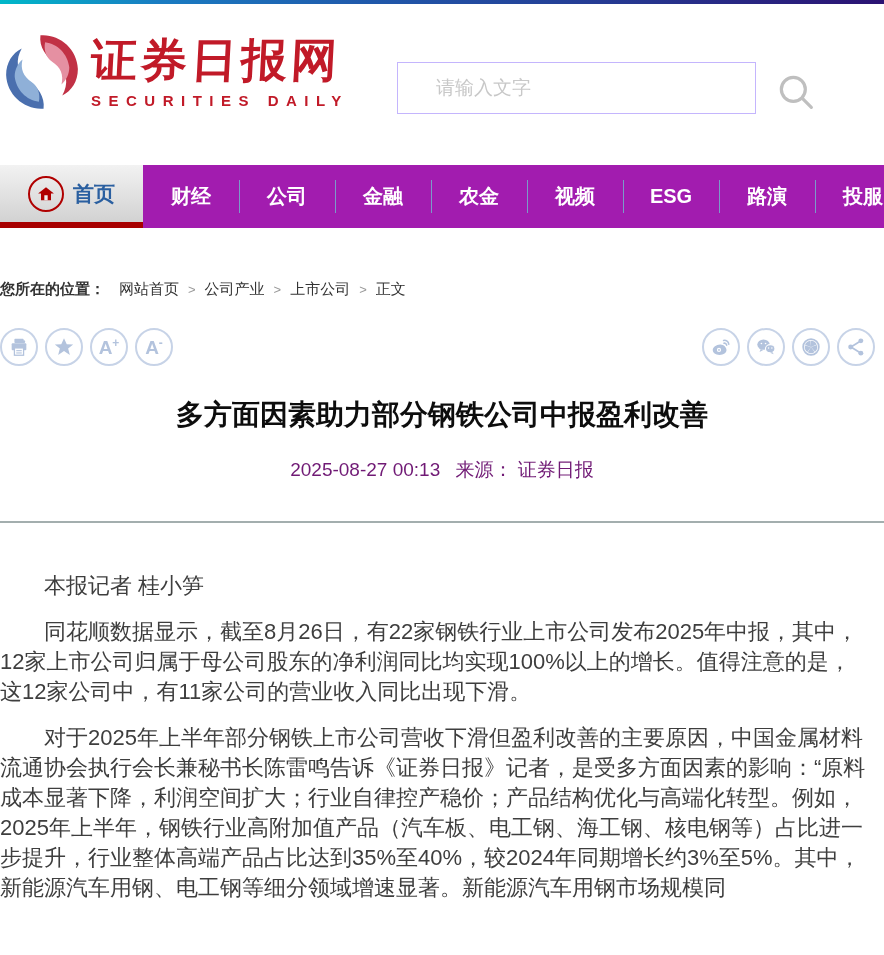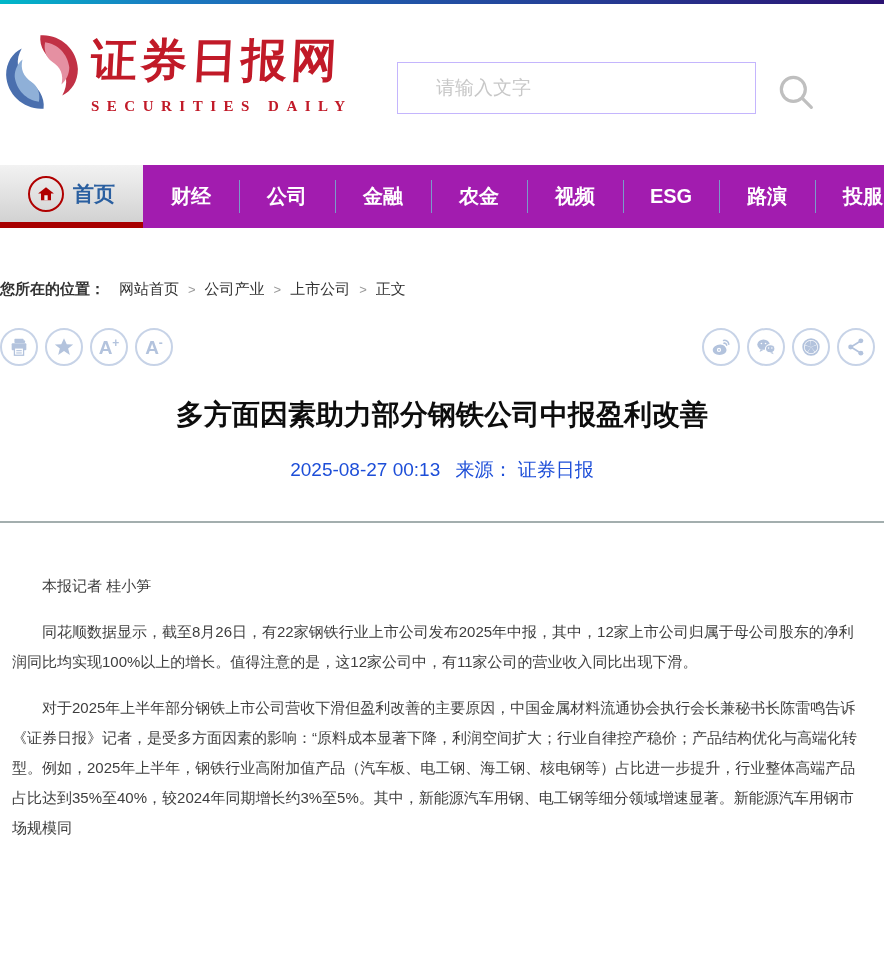--- a/index.html
+++ b/index.html
@@ -11,21 +11,21 @@
   .top-strip { height:4px; width:100%;
     background:linear-gradient(90deg,#00b8c9 0%,#1a7cc2 18%,#2058aa 42%,#253b93 68%,#2b1272 100%); }
 
   
   .site-header { position:relative; height:161px; background:#fff; }
   .logo { position:absolute; left:3px; top:28px; display:flex; align-items:flex-start; cursor:pointer; }
   .logo-swirl { width:78px; height:80px; }
   .logo-text { margin-left:10px; padding-top:2px; }
   .logo-cn { font-size:46px; line-height:52px; font-weight:900; color:#c11a28;
     letter-spacing:4px; transform:skewX(-3deg); }
-  .logo-en { margin-top:12px; font-size:15px; font-weight:700; color:#c11a28; letter-spacing:7.5px;font-family:Liberation Serif, serif; }
+  .logo-en { margin-top:6px; font-size:15px; font-weight:700; color:#c11a28; letter-spacing:7.5px; }
 
   .search-box { position:absolute; left:397px; top:58px; width:359px; height:52px;
     border:1px solid #c4b5fd; background:#fff; }
   .search-input { width:100%; height:100%; border:none; outline:none; padding-left:38px;
     font-size:19px; color:#555; font-family:"Liberation Sans", sans-serif; }
   .search-input::placeholder { color:#c8c8c8; }
   .search-glass { position:absolute; left:776px; top:68px; width:40px; height:40px; cursor:pointer; }
 
   
   .main-nav { height:63px; background:#a21caf; display:flex; overflow:hidden; }
@@ -53,28 +53,28 @@
     display:flex; align-items:center; justify-content:center; margin-right:7px;
     cursor:pointer; color:#b3c3dd; background:#fff; }
   .tb-circle svg { display:block; }
   .tb-font { font-size:19px; font-weight:700; color:#b3c3dd; line-height:1; }
   .tb-font sup { font-size:12px; font-weight:700; }
   .tb-spacer { flex:1; }
 
   
   .article-title { margin-top:30px; text-align:center; font-size:28px; line-height:36px;
     font-weight:700; color:#0d0d0d; }
-  .article-meta { margin-top:24px; text-align:center; font-size:19px; color:#1d4ed8; }
+  .article-meta { margin-top:24px; text-align:center; font-size:19px; color:#701a75; }
   .article-meta .meta-date { margin-right:10px; }
   .divider { margin-top:38px; border:none; border-top:2px solid #a3aeae; }
 
   
   .article-body { margin-top:48px; padding-right:18px; }
-  .article-body p { font-size:15px; line-height:30px; color:#3e3e3e;
-    text-indent:2em; margin-bottom:16px;margin-left:12px; }
+  .article-body p { font-size:22px; line-height:30px; color:#3e3e3e;
+    text-indent:2em; margin-bottom:16px; }
 </style>
 </head>
 <body>
 
 <div class="page">
 
   <div class="top-strip"></div>
 
   <header class="site-header">
     <div class="logo">

